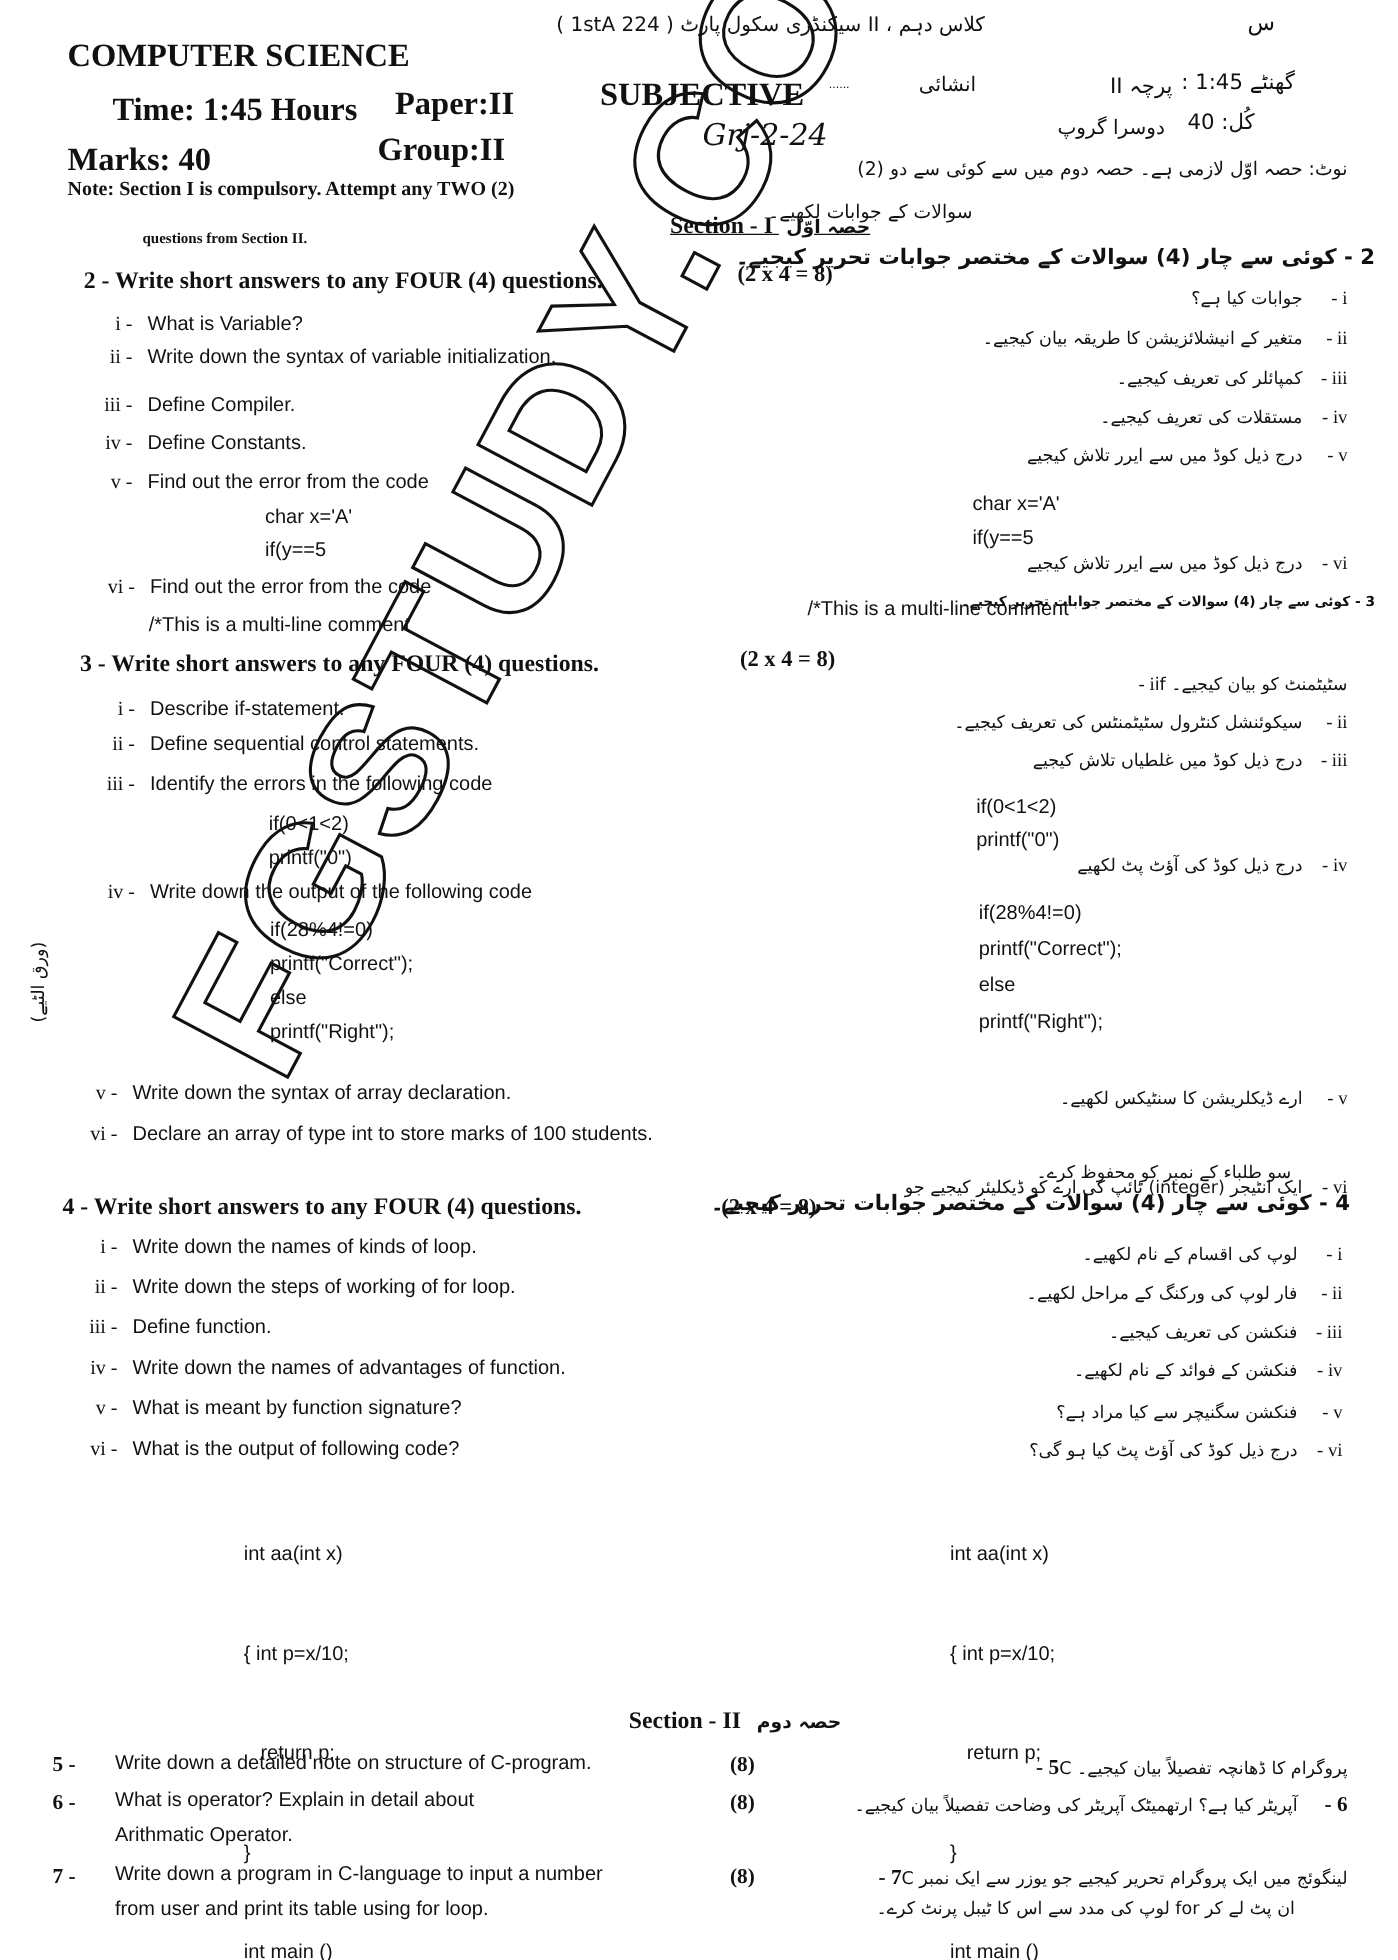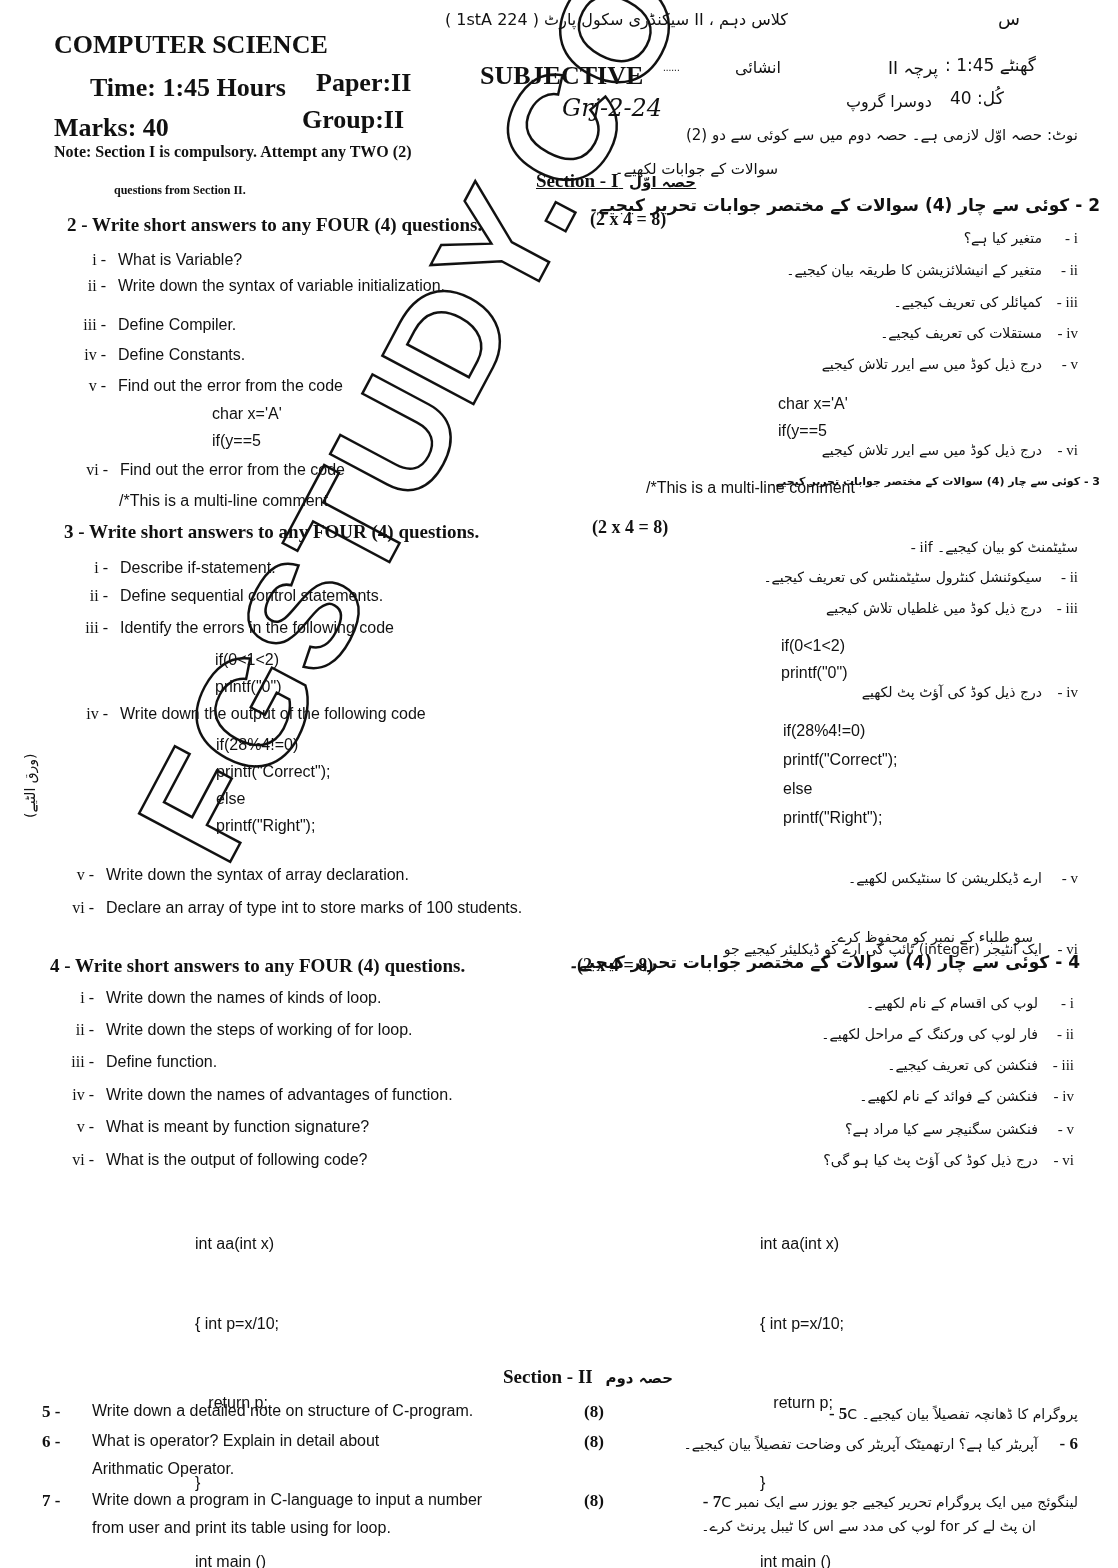--- a/index.html
+++ b/index.html
@@ -62,21 +62,21 @@
 <div class="abs q" style="left:64px;top:316px;"><span class="num">iii -</span><span>Define Compiler.</span></div>
 <div class="abs q" style="left:64px;top:346px;"><span class="num">iv -</span><span>Define Constants.</span></div>
 <div class="abs q" style="left:64px;top:377px;"><span class="num">v -</span><span>Find out the error from the code</span></div>
 <div class="abs code" style="left:212px;top:400px;">
   <div>char x='A'</div>
   <div>if(y==5</div>
 </div>
 <div class="abs q" style="left:66px;top:461px;"><span class="num">vi -</span><span>Find out the error from the code</span></div>
 <div class="abs q" style="left:119px;top:492px;">/*This is a multi-line comment</div>
 
-<div class="rtl-row urdu" style="top:230px;"><span class="rn">i -</span><span>متغیر کیا ہے؟</span></div>
+<div class="rtl-row urdu" style="top:230px;"><span class="rn">i -</span><span>جوابات کیا ہے؟</span></div>
 <div class="rtl-row urdu" style="top:262px;"><span class="rn">ii -</span><span>متغیر کے انیشلائزیشن کا طریقہ بیان کیجیے۔</span></div>
 <div class="rtl-row urdu" style="top:294px;"><span class="rn">iii -</span><span>کمپائلر کی تعریف کیجیے۔</span></div>
 <div class="rtl-row urdu" style="top:325px;"><span class="rn">iv -</span><span>مستقلات کی تعریف کیجیے۔</span></div>
 <div class="rtl-row urdu" style="top:356px;"><span class="rn">v -</span><span>درج ذیل کوڈ میں سے ایرر تلاش کیجیے</span></div>
 <div class="abs code" style="left:778px;top:390px;">
   <div>char x='A'</div>
   <div>if(y==5</div>
 </div>
 <div class="rtl-row urdu" style="top:442px;"><span class="rn">vi -</span><span>درج ذیل کوڈ میں سے ایرر تلاش کیجیے</span></div>
 <div class="abs q" style="left:646px;top:479px;">/*This is a multi-line comment</div>

